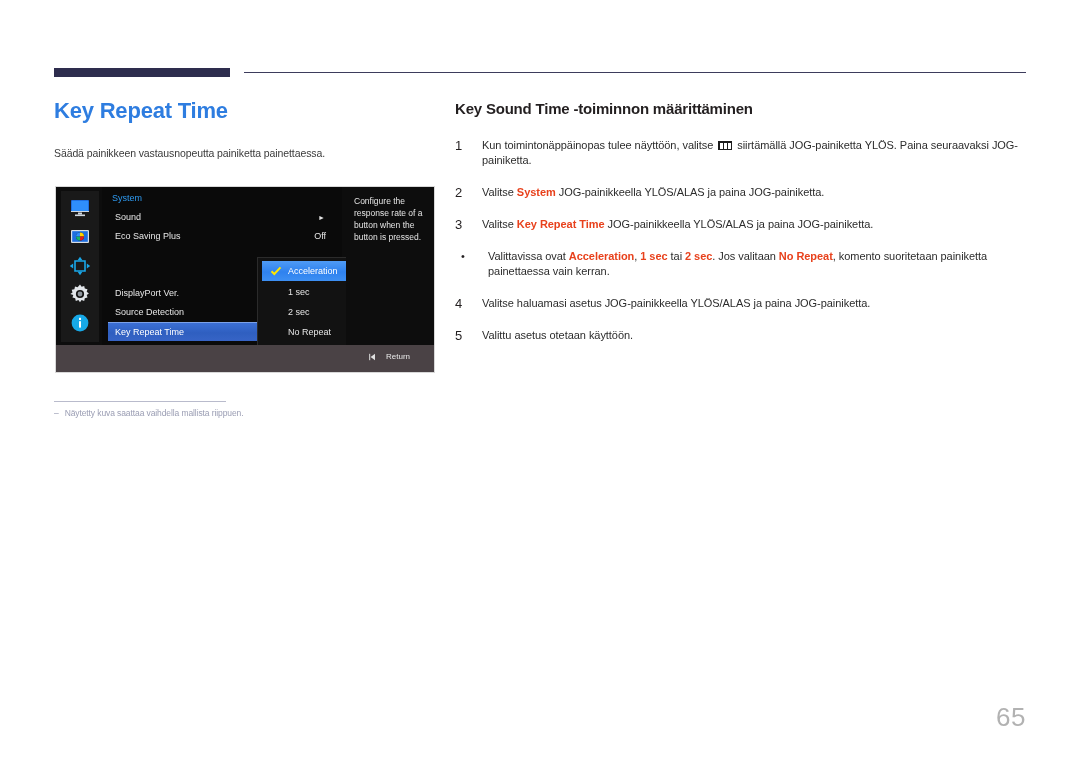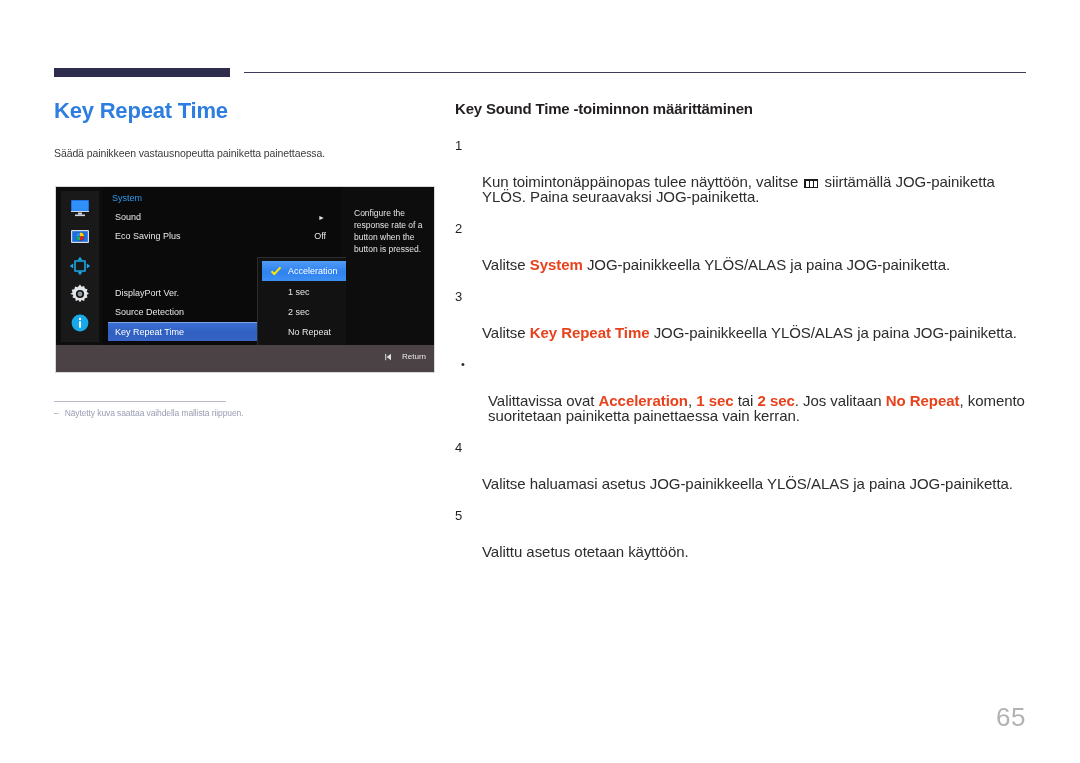--- a/index.html
+++ b/index.html
@@ -175,38 +175,38 @@
     height: 12px;
   }
 
   .osd-desc {
     position: absolute;
     left: 290px;
     top: 0;
     width: 90px;
     height: 159px;
     background: #0d0d0d;
-    padding: 20px 6px 0 8px;
+    padding: 8px 6px 0 8px;
     box-sizing: border-box;
     font-size: 8.5px;
     line-height: 12px;
     color: #e4e4e4;
   }
 
   .osd-footer {
     position: absolute;
     left: 0;
     bottom: 0;
     width: 100%;
     height: 27px;
     background: #4a4245;
   }
   .osd-return {
     position: absolute;
-    right: 8px;
+    right: 24px;
     top: 7px;
     font-size: 8px;
     color: #e8e8e8;
     display: flex;
     align-items: flex-end;
     gap: 9px;
   }
 
   
   .foot-rule {
@@ -260,25 +260,24 @@
     line-height: 15px;
     text-align: left;
   }
   .step.bullet .step-num {
     font-size: 11px;
     padding-left: 6px;
     line-height: 15px;
   }
   .step-text {
     flex: 1;
-    font-size: 15px;
+    font-size: 11px;
     line-height: 15px;
     color: #2c2c2c;
     letter-spacing: -0.05px;
-    margin-top: 36px;
   }
   .hl { color: #e8411c; font-weight: bold; }
   .menu-glyph {
     display: inline-block;
     width: 14px;
     height: 9px;
     background: #1b1b1b;
     position: relative;
     top: 1px;
     margin: 0 2px;

